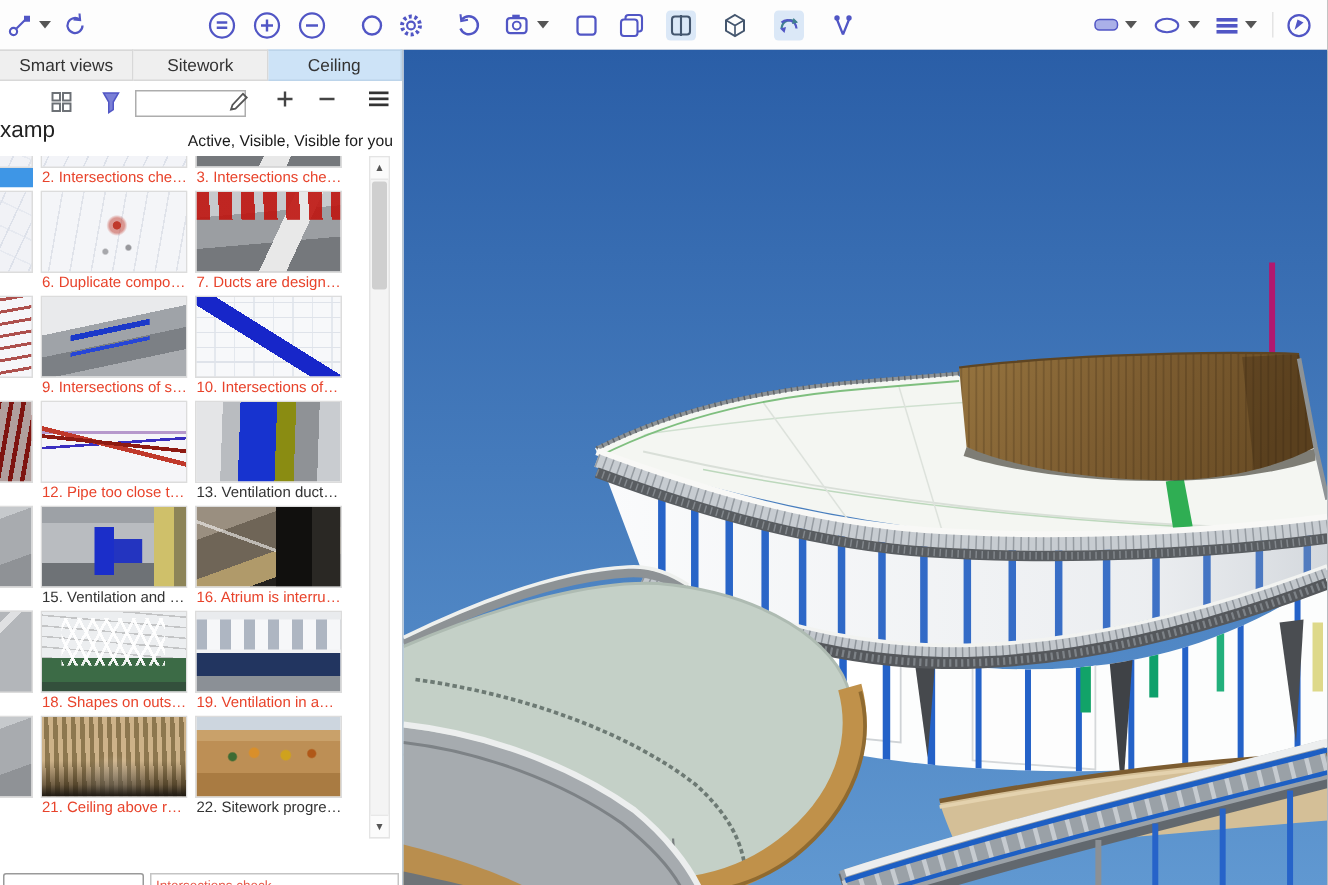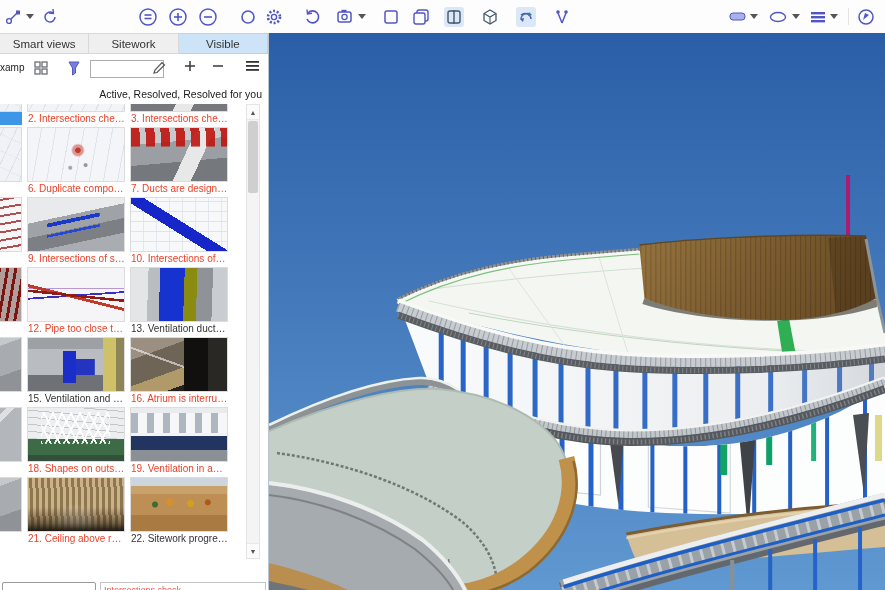--- a/index.html
+++ b/index.html
@@ -14,21 +14,21 @@
   .tbsep{position:absolute;top:8px;width:1px;height:17px;background:#e4e4e4;}
   
   .panel{position:absolute;left:0;top:33px;width:268px;height:557px;background:#fff;}
   .panel-edge{position:absolute;left:268px;top:33px;width:1px;height:557px;background:#b9c6d2;}
   .tabs{position:absolute;left:0;top:0;width:268px;height:21px;display:flex;}
   .tab{flex:1;font-size:11.5px;color:#333;background:#efefef;border:1px solid #d8d8d8;border-left:none;
        display:flex;align-items:center;justify-content:center;box-sizing:border-box;}
   .tab:first-child{border-left:none;}
   .tab.active{background:#cde3f7;border-color:#bcd4ea;}
   .ctrl{position:absolute;left:0;top:21px;width:268px;height:30px;background:#fff;}
-  .ctrl .frag{position:absolute;left:0;top:8px;font-size:10px;color:#222;}
+  .ctrl .frag{position:absolute;left:0;top:24px;font-size:15px;color:#222;}
   .ci{position:absolute;top:6px;}
   .search{position:absolute;left:90px;top:6px;width:66px;height:16px;border:1px solid #adadad;
           background:#fff;font-size:10px;padding:0 3px;outline:none;}
   .fsum{position:absolute;left:0;top:55px;width:262px;text-align:right;font-size:10.5px;color:#1a1a1a;}
   
   .gridwrap{position:absolute;left:0;top:71px;width:244px;height:455px;overflow:hidden;}
   .grid{display:grid;grid-template-columns:repeat(3,98px);column-gap:5px;row-gap:2px;
         margin-left:-76px;margin-top:-47px;}
   .card{width:98px;height:68px;overflow:hidden;}
   .thumb{width:96px;height:53px;border:1px solid #dcdcdc;box-sizing:content-box;}
@@ -219,21 +219,21 @@
           <circle cx="10" cy="10" r="7" fill="none" stroke="#5156c5" stroke-width="1.5"></circle>
           <path d="M7,13 L9,6 L13,8 Z" fill="#5156c5"></path>
         </svg>
     </span>
   </div>
 
   <div class="panel">
     <div class="tabs">
       <div class="tab">Smart views</div>
       <div class="tab">Sitework</div>
-      <div class="tab active">Visible</div>
+      <div class="tab active">Ceiling</div>
     </div>
 
     <div class="ctrl">
       <span class="frag">xamp</span>
       <span class="ci" style="left:33px">
         <svg width="16" height="16">
             <rect x="2" y="2" width="5" height="5" fill="none" stroke="#6b6f74" stroke-width="1.3"></rect>
             <rect x="9" y="2" width="5" height="5" fill="none" stroke="#6b6f74" stroke-width="1.3"></rect>
             <rect x="2" y="9" width="5" height="5" fill="none" stroke="#6b6f74" stroke-width="1.3"></rect>
             <rect x="9" y="9" width="5" height="5" fill="none" stroke="#6b6f74" stroke-width="1.3"></rect>
@@ -263,21 +263,21 @@
       </span>
       <span class="ci" style="left:245px;top:5px">
         <svg width="15" height="14">
             <rect x="1" y="2" width="13" height="1.8" fill="#333"></rect>
             <rect x="1" y="6" width="13" height="1.8" fill="#333"></rect>
             <rect x="1" y="10" width="13" height="1.8" fill="#333"></rect>
           </svg>
       </span>
     </div>
 
-    <div class="fsum">Active, Resolved, Resolved for you</div>
+    <div class="fsum">Active, Visible, Visible for you</div>
 
     <div class="gridwrap">
       <div class="grid">
           <div class="card">
             <div class="thumb art-plan-light"></div>
             <div class="clabel selected">ck...</div>
           </div>
           <div class="card">
             <div class="thumb art-plan-red-cluster"></div>
             <div class="clabel active">2. Intersections check...</div>

